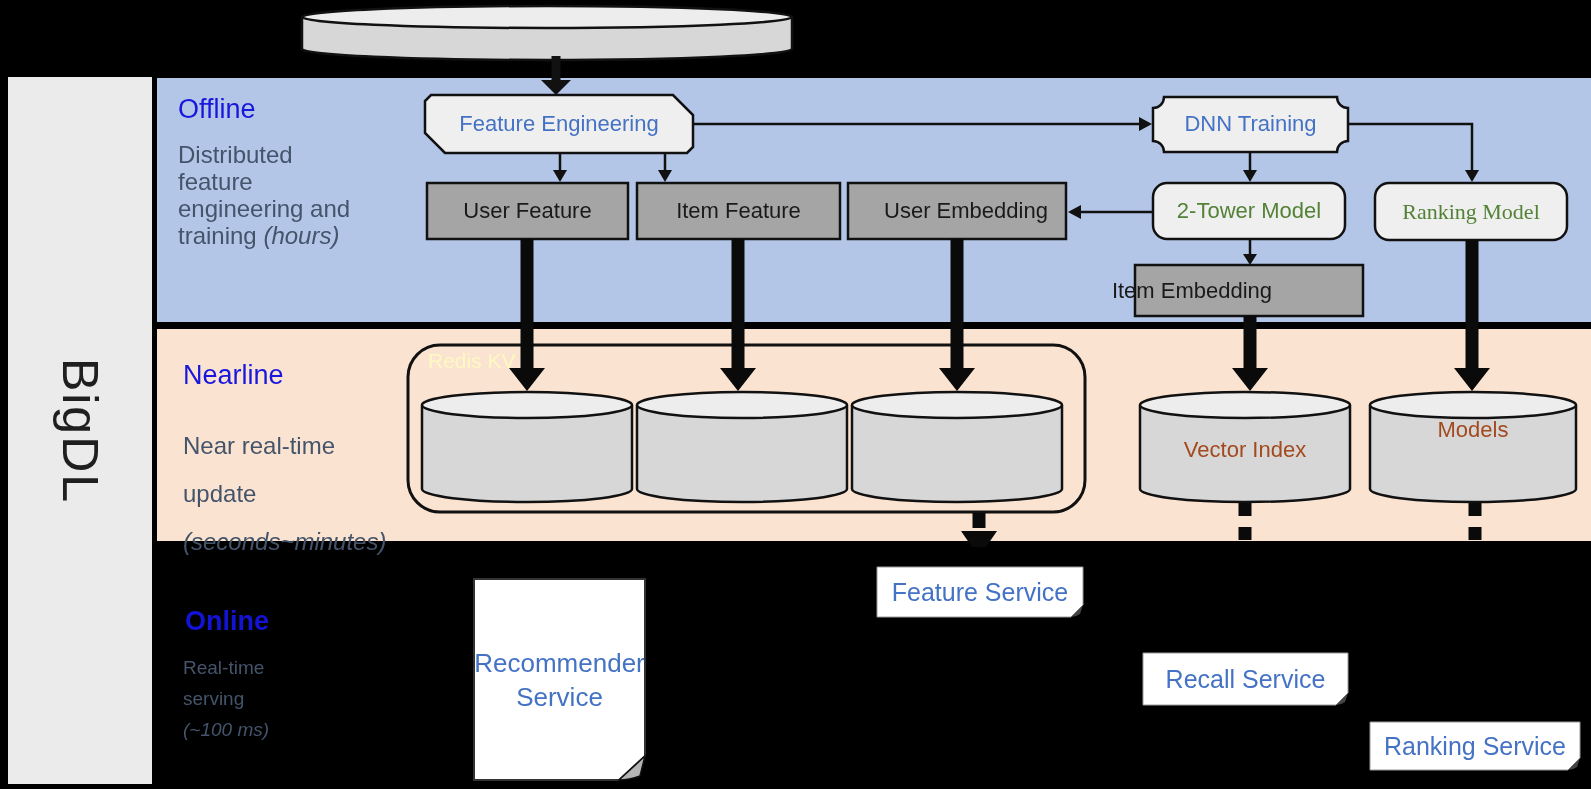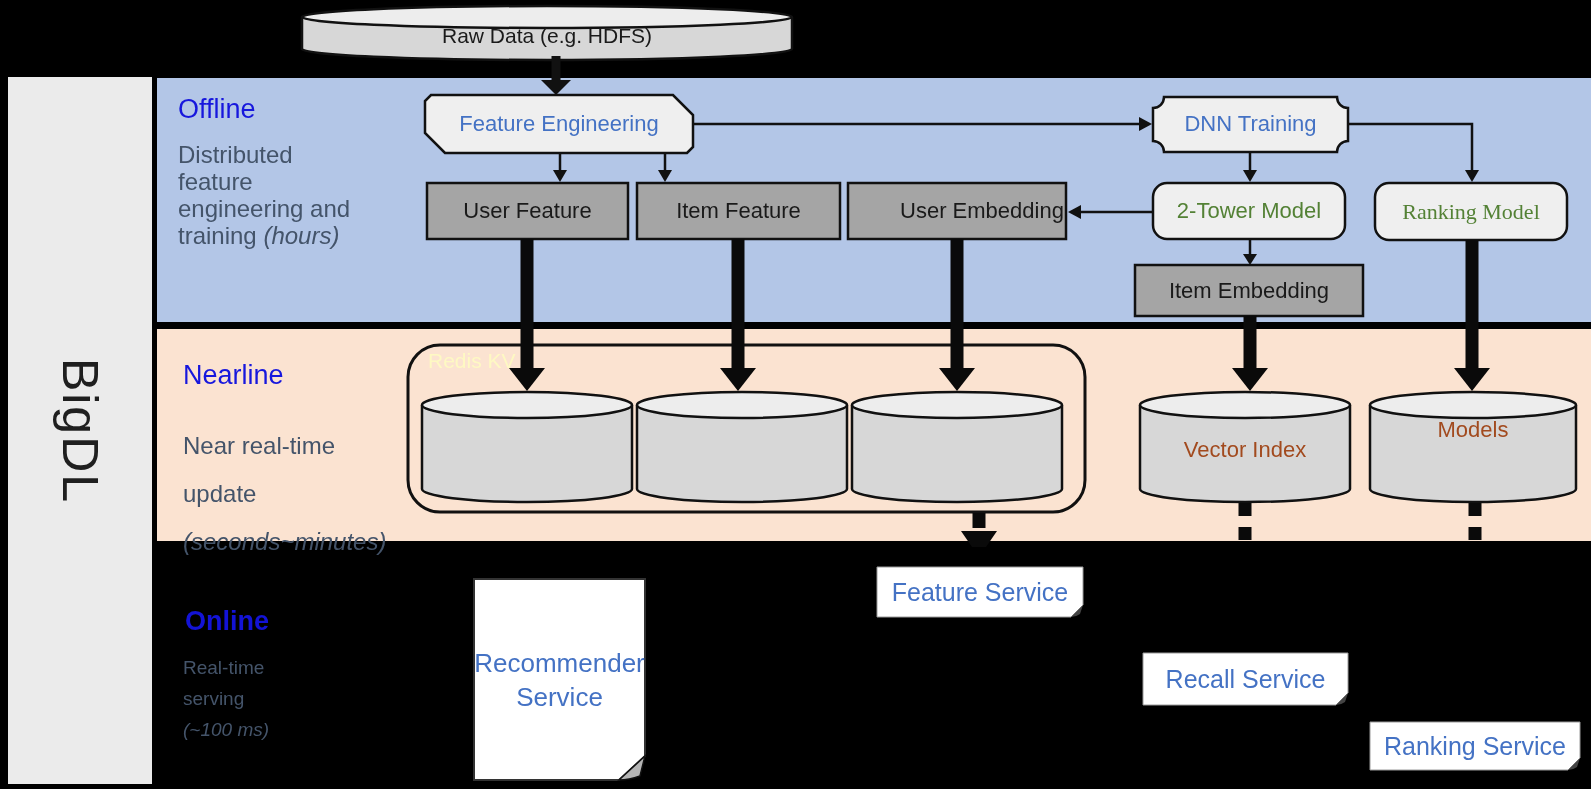--- a/index.html
+++ b/index.html
@@ -170,38 +170,37 @@
     </g>
 
     <g>
       <line x1="979" y1="513" x2="979" y2="528" stroke="#0a0a0a" stroke-width="13"></line>
       <polygon points="961,531 997,531 986,547 972,547" fill="#0a0a0a"></polygon>
     </g>
     <line x1="1245" y1="503" x2="1245" y2="546" stroke="#0a0a0a" stroke-width="13" stroke-dasharray="13 11"></line>
     <line x1="1475" y1="503" x2="1475" y2="546" stroke="#0a0a0a" stroke-width="13" stroke-dasharray="13 11"></line>
   </svg>
 
-  <div class="label node-dark" style="left:302px;top:22px;width:490px;height:28px;font-size:21px;">Raw Data (e.g. HDFS)</div>
 
   <div class="band-title" style="left:178px;top:94px;">Offline</div>
   <div id="offline-desc" class="band-desc" style="left:178px;top:141px;">
     <div><span>Distributed</span></div>
     <div><span>feature</span></div>
     <div><span>engineering and</span></div>
     <div><span>training </span><span class="it">(hours)</span></div>
   </div>
 
   <div class="label node-blue" style="left:425px;top:97px;width:268px;height:54px;">Feature Engineering</div>
   <div class="label node-blue" style="left:1153px;top:99px;width:195px;height:50px;">DNN Training</div>
   <div class="label node-dark" style="left:427px;top:183px;width:201px;height:56px;">User Feature</div>
   <div class="label node-dark" style="left:637px;top:183px;width:203px;height:56px;">Item Feature</div>
-  <div class="label node-dark" style="left:848px;top:183px;width:236px;height:56px;padding-left:16px;">User Embedding</div>
+  <div class="label node-dark" style="left:848px;top:183px;width:236px;height:56px;">User Embedding</div>
   <div class="label node-green" style="left:1153px;top:183px;width:192px;height:56px;">2-Tower Model</div>
   <div class="label node-green" style="left:1375px;top:183px;width:192px;height:57px;font-family:Liberation Serif, serif;">Ranking Model</div>
-  <div class="label node-dark" style="left:1135px;top:265px;width:228px;height:51px;">Item Embedding</div>
+  <div class="label node-dark" style="left:1078px;top:265px;width:228px;height:51px;">Item Embedding</div>
 
   <div class="band-title" style="left:183px;top:360px;">Nearline</div>
   <div id="nearline-desc" class="band-desc" style="left:183px;top:411px;">
     <div><span>Near real-time</span></div>
     <div><span>update</span></div>
     <div class="it"><span>(seconds~minutes)</span></div>
   </div>
 
   <div id="redis-label">Redis KV</div>
   <div class="label store-brown" style="left:1140px;top:432px;width:210px;height:36px;">Vector Index</div>

